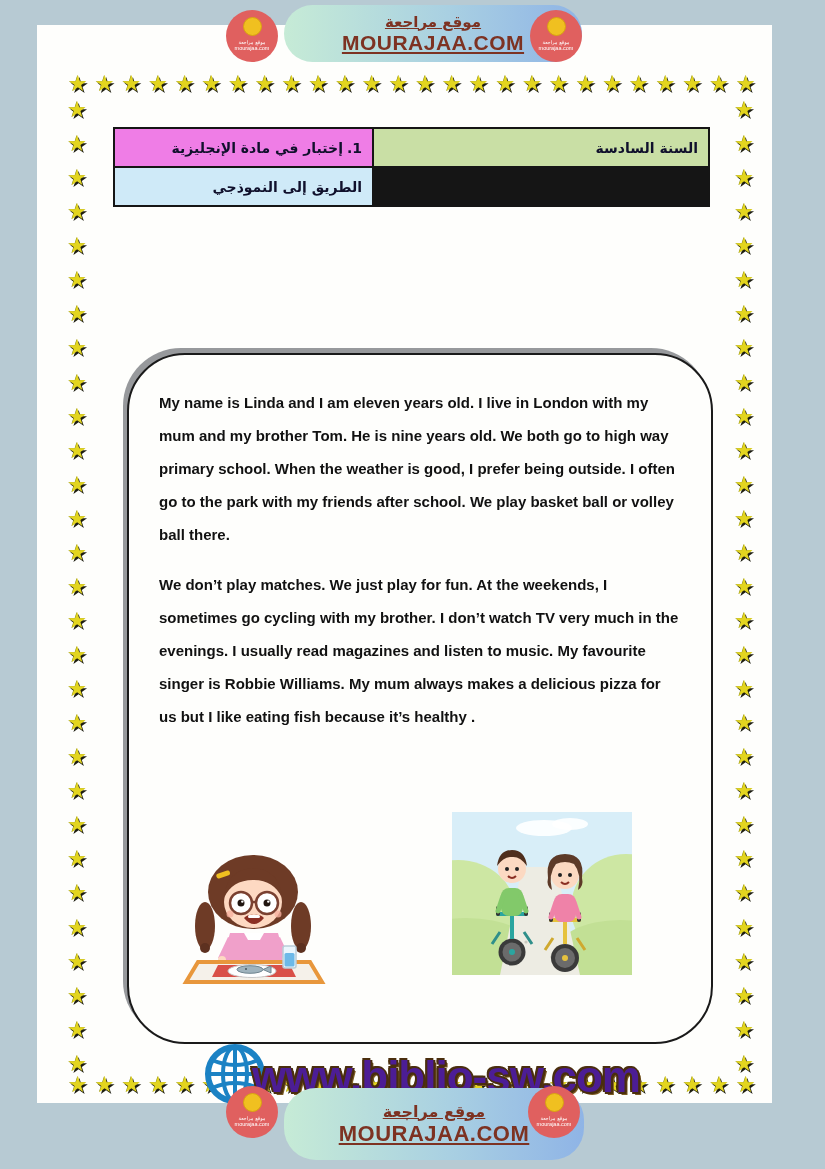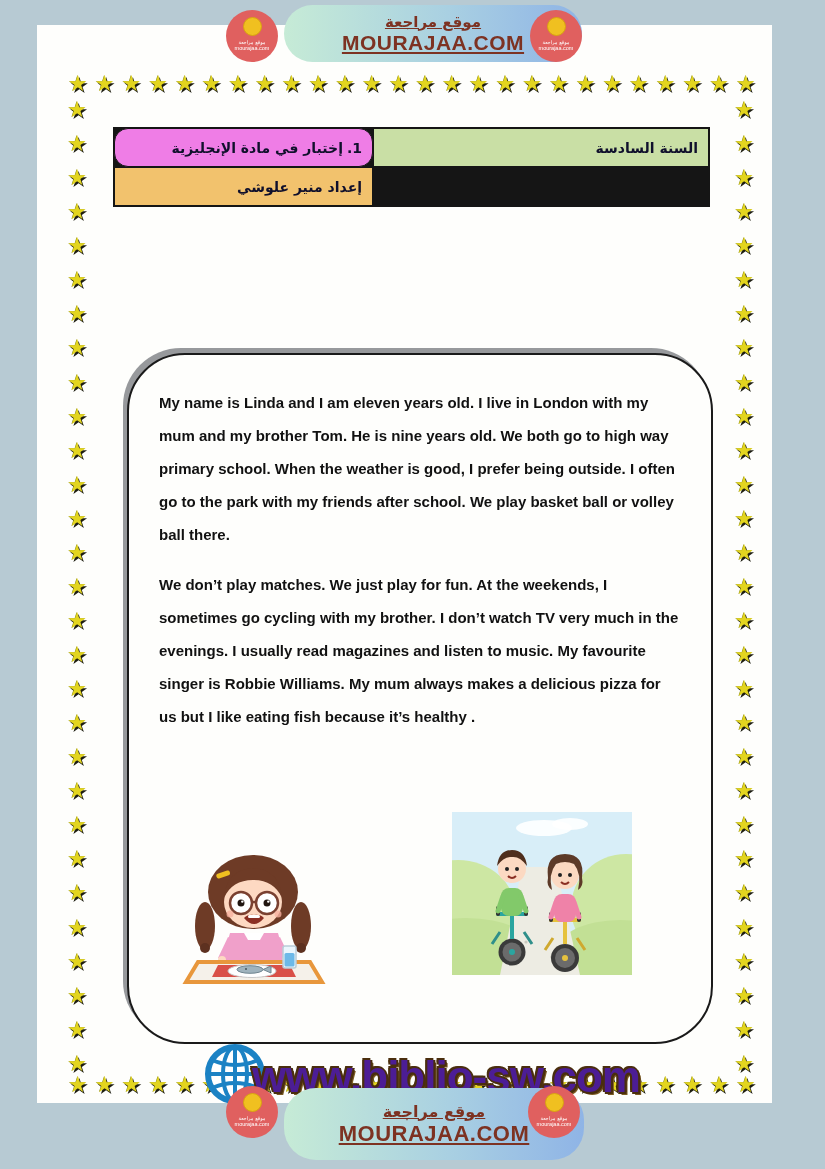--- a/index.html
+++ b/index.html
@@ -180,29 +180,29 @@
     <span class="t1">موقع مراجعة</span>
     <span class="t2">mourajaa.com</span>
   </div>
   <div class="logo" style="left:530px;top:10px;">
     <span class="ycirc"></span>
     <span class="t1">موقع مراجعة</span>
     <span class="t2">mourajaa.com</span>
   </div>
 
   <div class="htable">
-    <div class="hcell" style="background: rgb(239, 125, 230); border-radius: 14px;">
+    <div class="hcell" style="background: rgb(239, 125, 230);">
       <span dir="rtl">إختبار في مادة الإنجليزية</span>
       <span class="num">.1</span>
     </div>
     <div class="hcell" style="background: rgb(201, 223, 165); justify-content: flex-end;">
       <span dir="rtl">السنة السادسة</span>
     </div>
-    <div class="hcell" style="background: rgb(242, 194, 109);">
-      <span dir="rtl">إعداد منير علوشي</span>
+    <div class="hcell" style="background: rgb(207, 234, 248);">
+      <span dir="rtl">الطريق إلى النموذجي</span>
     </div>
   </div>
 
 
   <div class="card"></div>
   <div class="passage">
     <p>My name is Linda and I am eleven years old. I live in London with my mum and my brother Tom. He is nine years old. We both go to high way primary school. When the weather is good, I prefer being outside. I often go to the park with my friends after school. We play basket ball or volley ball there.</p>
     <p>We don’t play matches. We just play for fun. At the weekends, I sometimes go cycling with my brother. I don’t watch TV very much in the evenings. I usually read magazines and listen to music.  My favourite singer is Robbie Williams. My mum always makes a delicious pizza for us but I like eating fish because it’s healthy .</p>
   </div>
 

